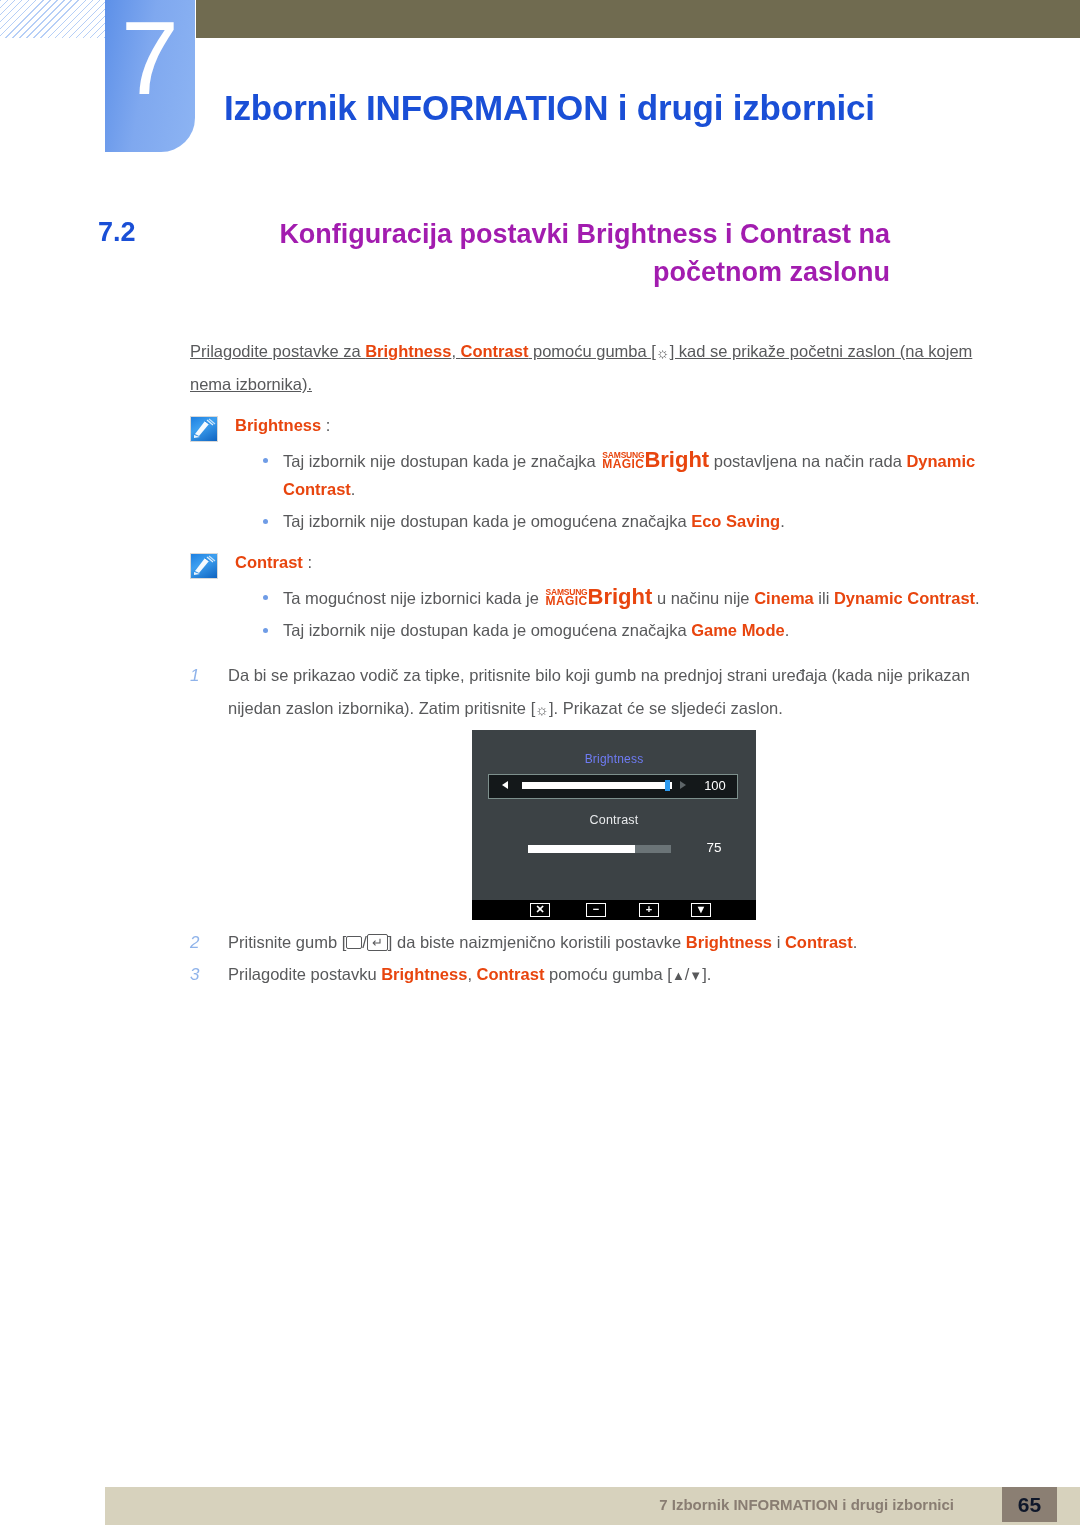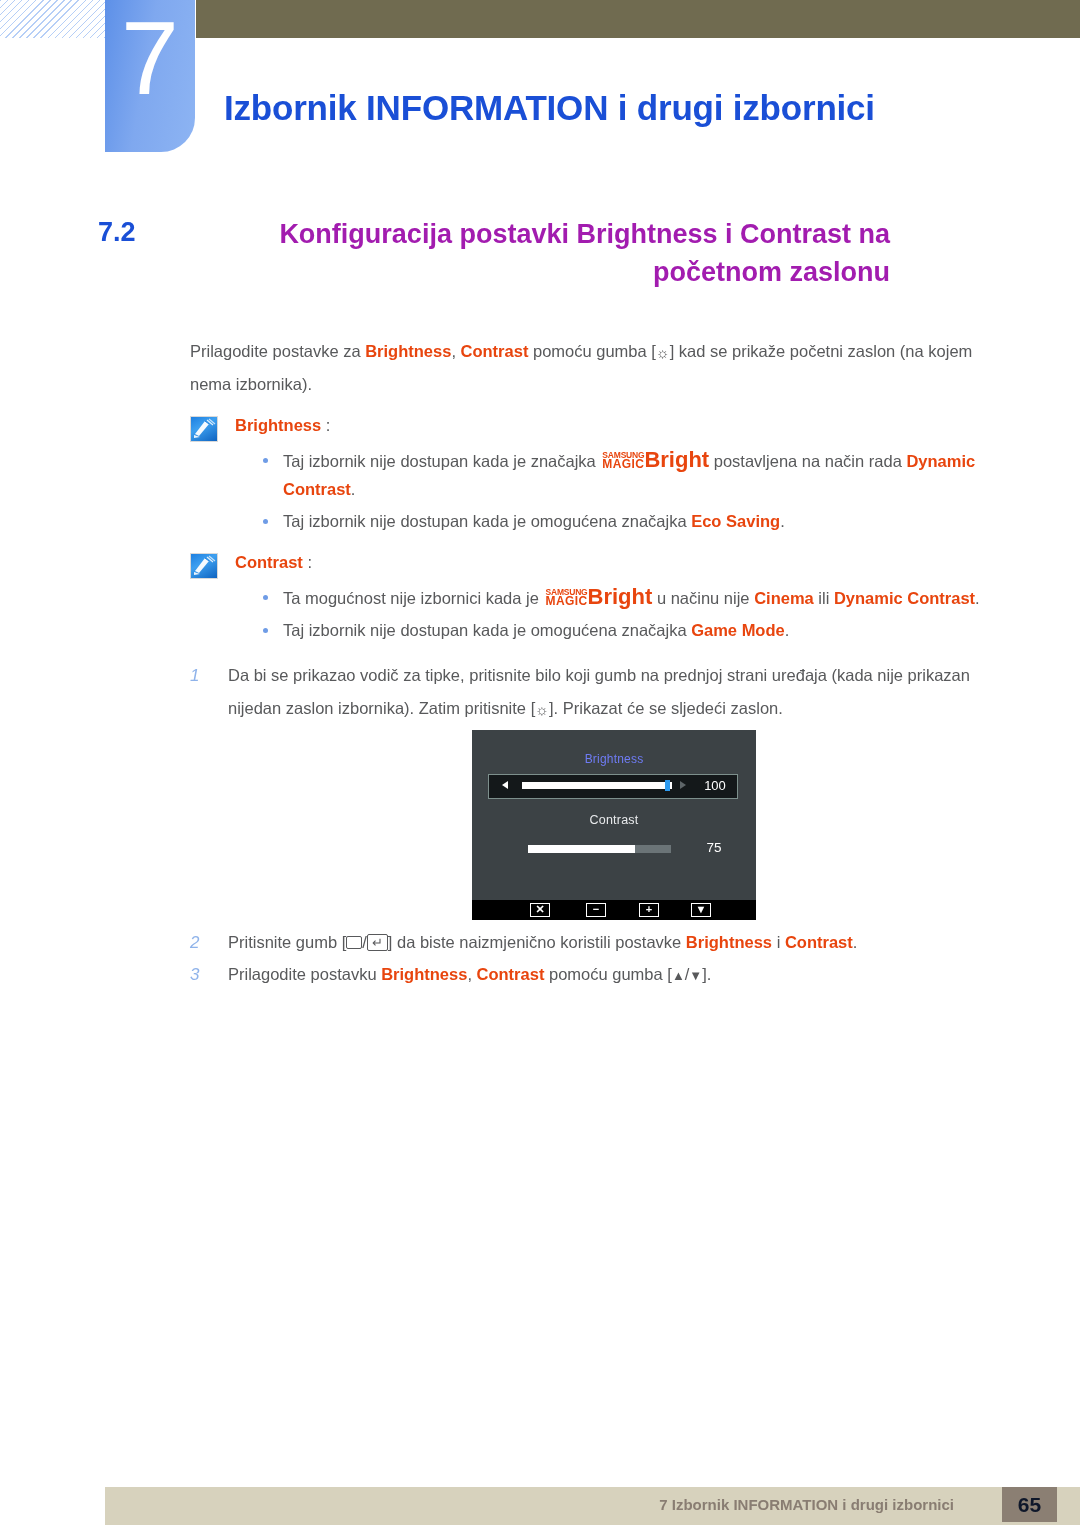--- a/index.html
+++ b/index.html
@@ -103,20 +103,21 @@
 
   
   .intro {
     position: absolute;
     top: 335px;
     left: 190px;
     width: 812px;
     font-size: 16.5px;
     line-height: 33px;
     color: #58595b;
+    text-decoration: underline;
   }
   .orange { color: #e8450e; font-weight: bold; }
   .sun-ic {
     display: inline-block;
     font-size: 15px;
     color: #58595b;
     transform: translateY(1px);
   }
 
   

